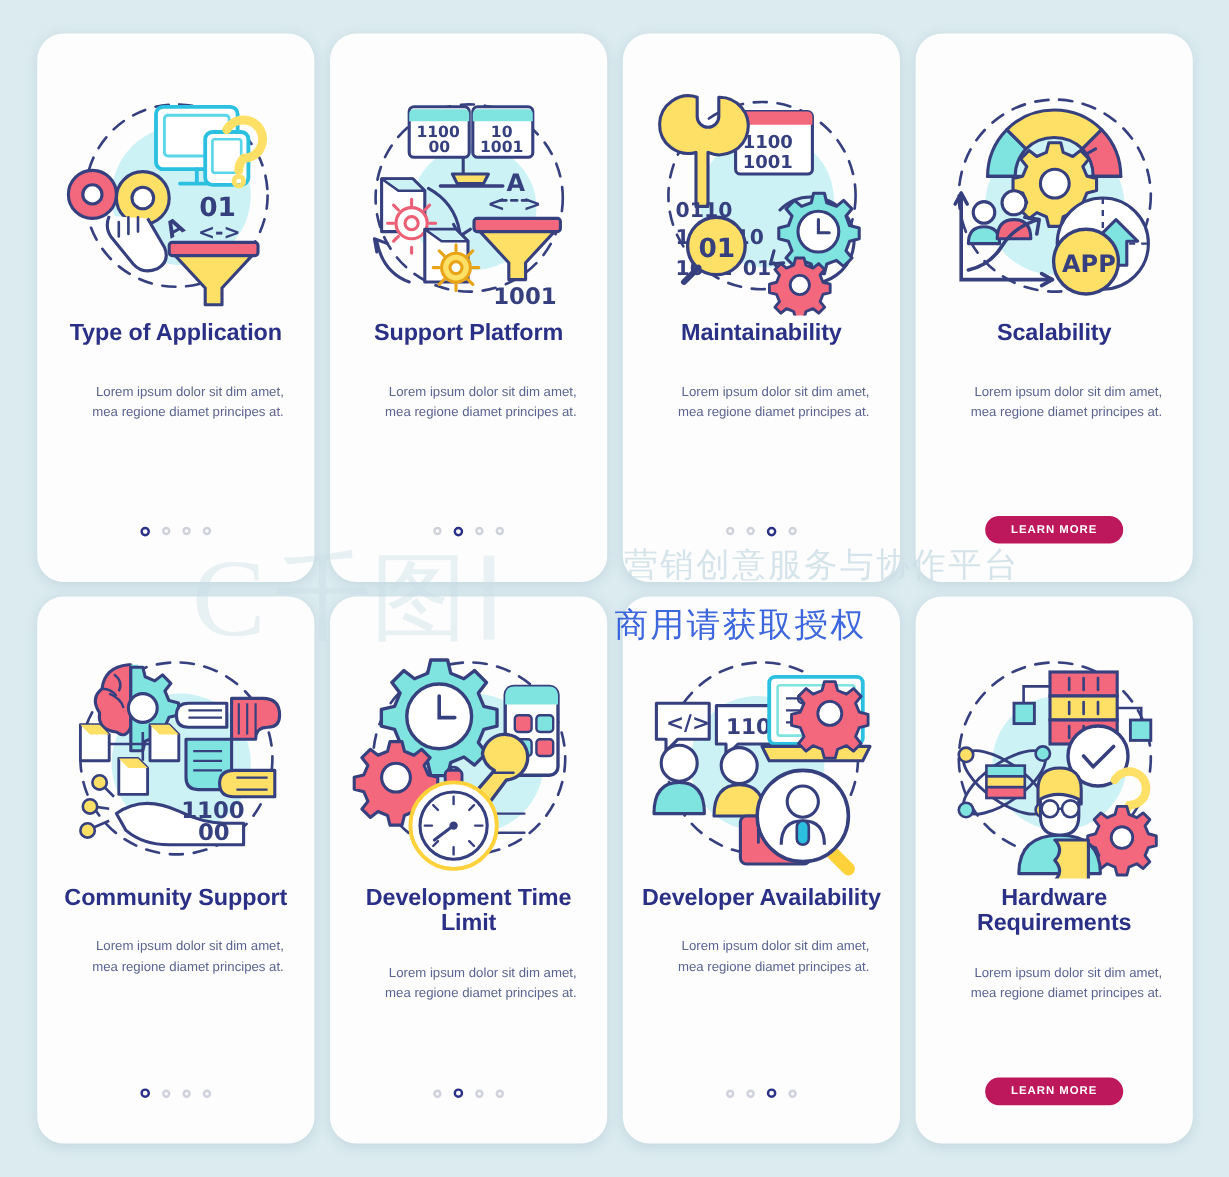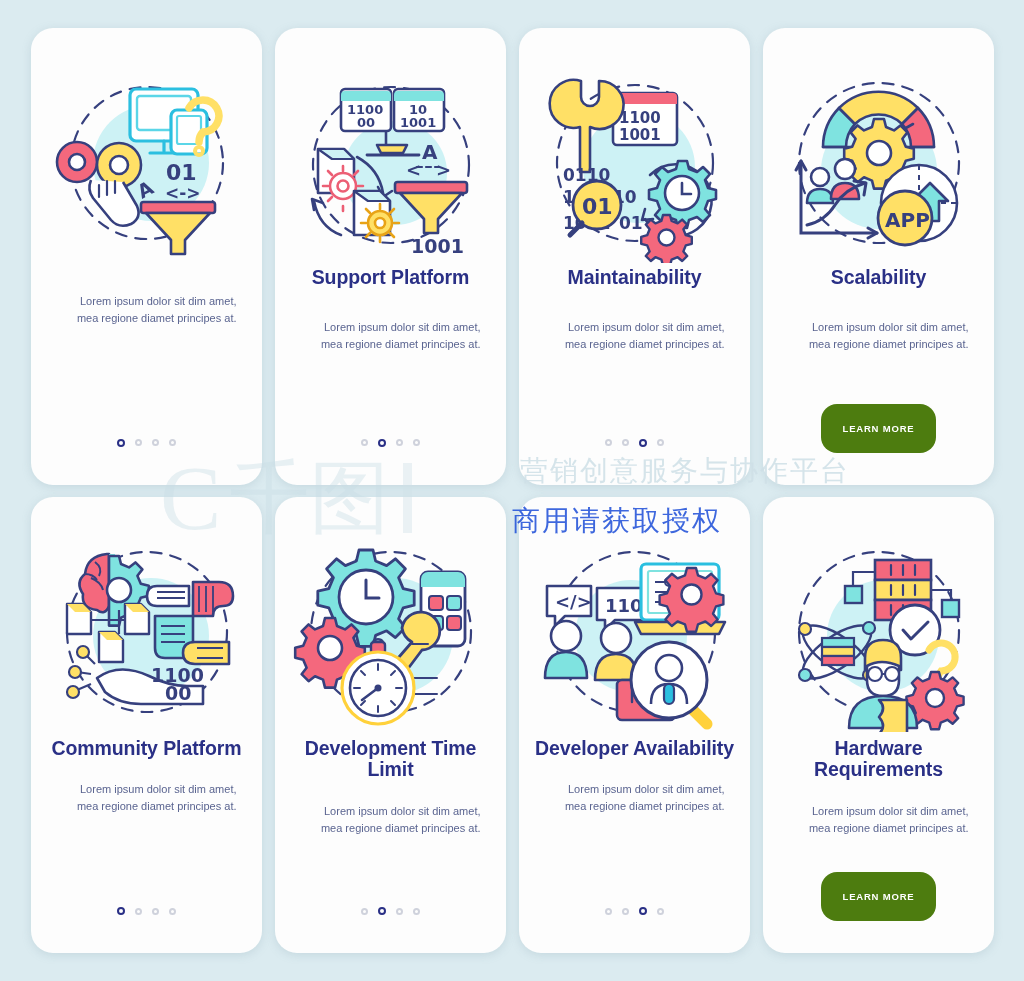--- a/index.html
+++ b/index.html
@@ -73,29 +73,29 @@
     margin-bottom:38px;
     flex:none;
   }
   .dot{
     width:7px;height:7px;border-radius:50%;
     border:2px solid #cfd2dc;
     box-sizing:border-box;
   }
   .dot.on{border-color:#2a3086;width:8px;height:8px;}
   .cta{
-    background:#4d7c0f;
+    background:#be185d;
     color:#ffffff;
     border:none;
     border-radius:16px;
     font-family:"Liberation Sans", sans-serif;
     font-size:9.5px;
     font-weight:bold;
     letter-spacing:.8px;
-    padding:19px 22px;
+    padding:6px 22px;
     margin-bottom:32px;
     cursor:pointer;
     flex:none;
   }
   
   .wm{
     position:absolute;inset:0;
     pointer-events:none;
     z-index:5;
   }
@@ -153,20 +153,21 @@
         <circle cx="72" cy="102" r="9" fill="#fff" stroke="#36407e" stroke-width="2.6"></circle>
         <path d="M44 117 q-4 10 2 18 l18 22 q8 9 20 4 q11 -6 6 -18 l-14 -24" fill="#fff" stroke="#36407e" stroke-width="2.6" stroke-linejoin="round"></path>
         <path d="M52 122 v12 M60 118 v14 M68 118 v12" stroke="#36407e" stroke-width="2.2" stroke-linecap="round"></path>
         <text x="119" y="117" font-family="DejaVu Sans, sans-serif" font-size="22" font-weight="bold" fill="#36407e">01</text>
         <text x="95" y="136" font-family="DejaVu Sans, sans-serif" font-size="19" font-weight="bold" fill="#36407e" transform="rotate(-28 95 136)">A</text>
         <text x="118" y="136" font-family="DejaVu Sans, sans-serif" font-size="17" font-weight="bold" fill="#36407e">&lt;-&gt;</text>
         <rect x="94" y="139" width="74" height="11" rx="2.5" fill="#f4687d" stroke="#36407e" stroke-width="2.6"></rect>
         <path d="M99 150 l25 27 v14 h14 v-14 l25 -27 z" fill="#ffe066" stroke="#36407e" stroke-width="2.6" stroke-linejoin="round"></path>
       </svg>
     </div>
+    <div class="title">Type of Application</div>
     <div class="desc">Lorem ipsum dolor sit dim amet, mea regione diamet principes at.</div>
     <div class="spacer"></div>
     <div class="dots">
       <span class="dot on"></span>
       <span class="dot"></span>
       <span class="dot"></span>
       <span class="dot"></span>
     </div>
   </div>
 
@@ -332,21 +333,21 @@
         <path d="M150 116 h26 M150 126 h26" stroke="#36407e" stroke-width="1.8"></path>
         <path d="M50 146 q22 -16 52 -2 q20 10 38 10 h16 v18 h-62 q-22 0 -36 -12 z" fill="#fff" stroke="#36407e" stroke-width="2.6" stroke-linejoin="round"></path>
         <path d="M44 142 l-14 -2 M44 152 l-14 6 M48 132 l-10 -10" fill="none" stroke="#36407e" stroke-width="2.2"></path>
         <circle cx="28" cy="140" r="6" fill="#ffe066" stroke="#36407e" stroke-width="2.2"></circle>
         <circle cx="26" cy="160" r="6" fill="#ffe066" stroke="#36407e" stroke-width="2.2"></circle>
         <circle cx="36" cy="120" r="6" fill="#ffe066" stroke="#36407e" stroke-width="2.2"></circle>
         <text x="104" y="150" font-family="DejaVu Sans, sans-serif" font-size="19" font-weight="bold" fill="#36407e">1100</text>
         <text x="118" y="168" font-family="DejaVu Sans, sans-serif" font-size="19" font-weight="bold" fill="#36407e">00</text>
       </svg>
     </div>
-    <div class="title">Community Platform</div>
+    <div class="title">Community Support</div>
     <div class="desc">Lorem ipsum dolor sit dim amet, mea regione diamet principes at.</div>
     <div class="spacer"></div>
     <div class="dots">
       <span class="dot on"></span>
       <span class="dot"></span>
       <span class="dot"></span>
       <span class="dot"></span>
     </div>
   </div>
 

